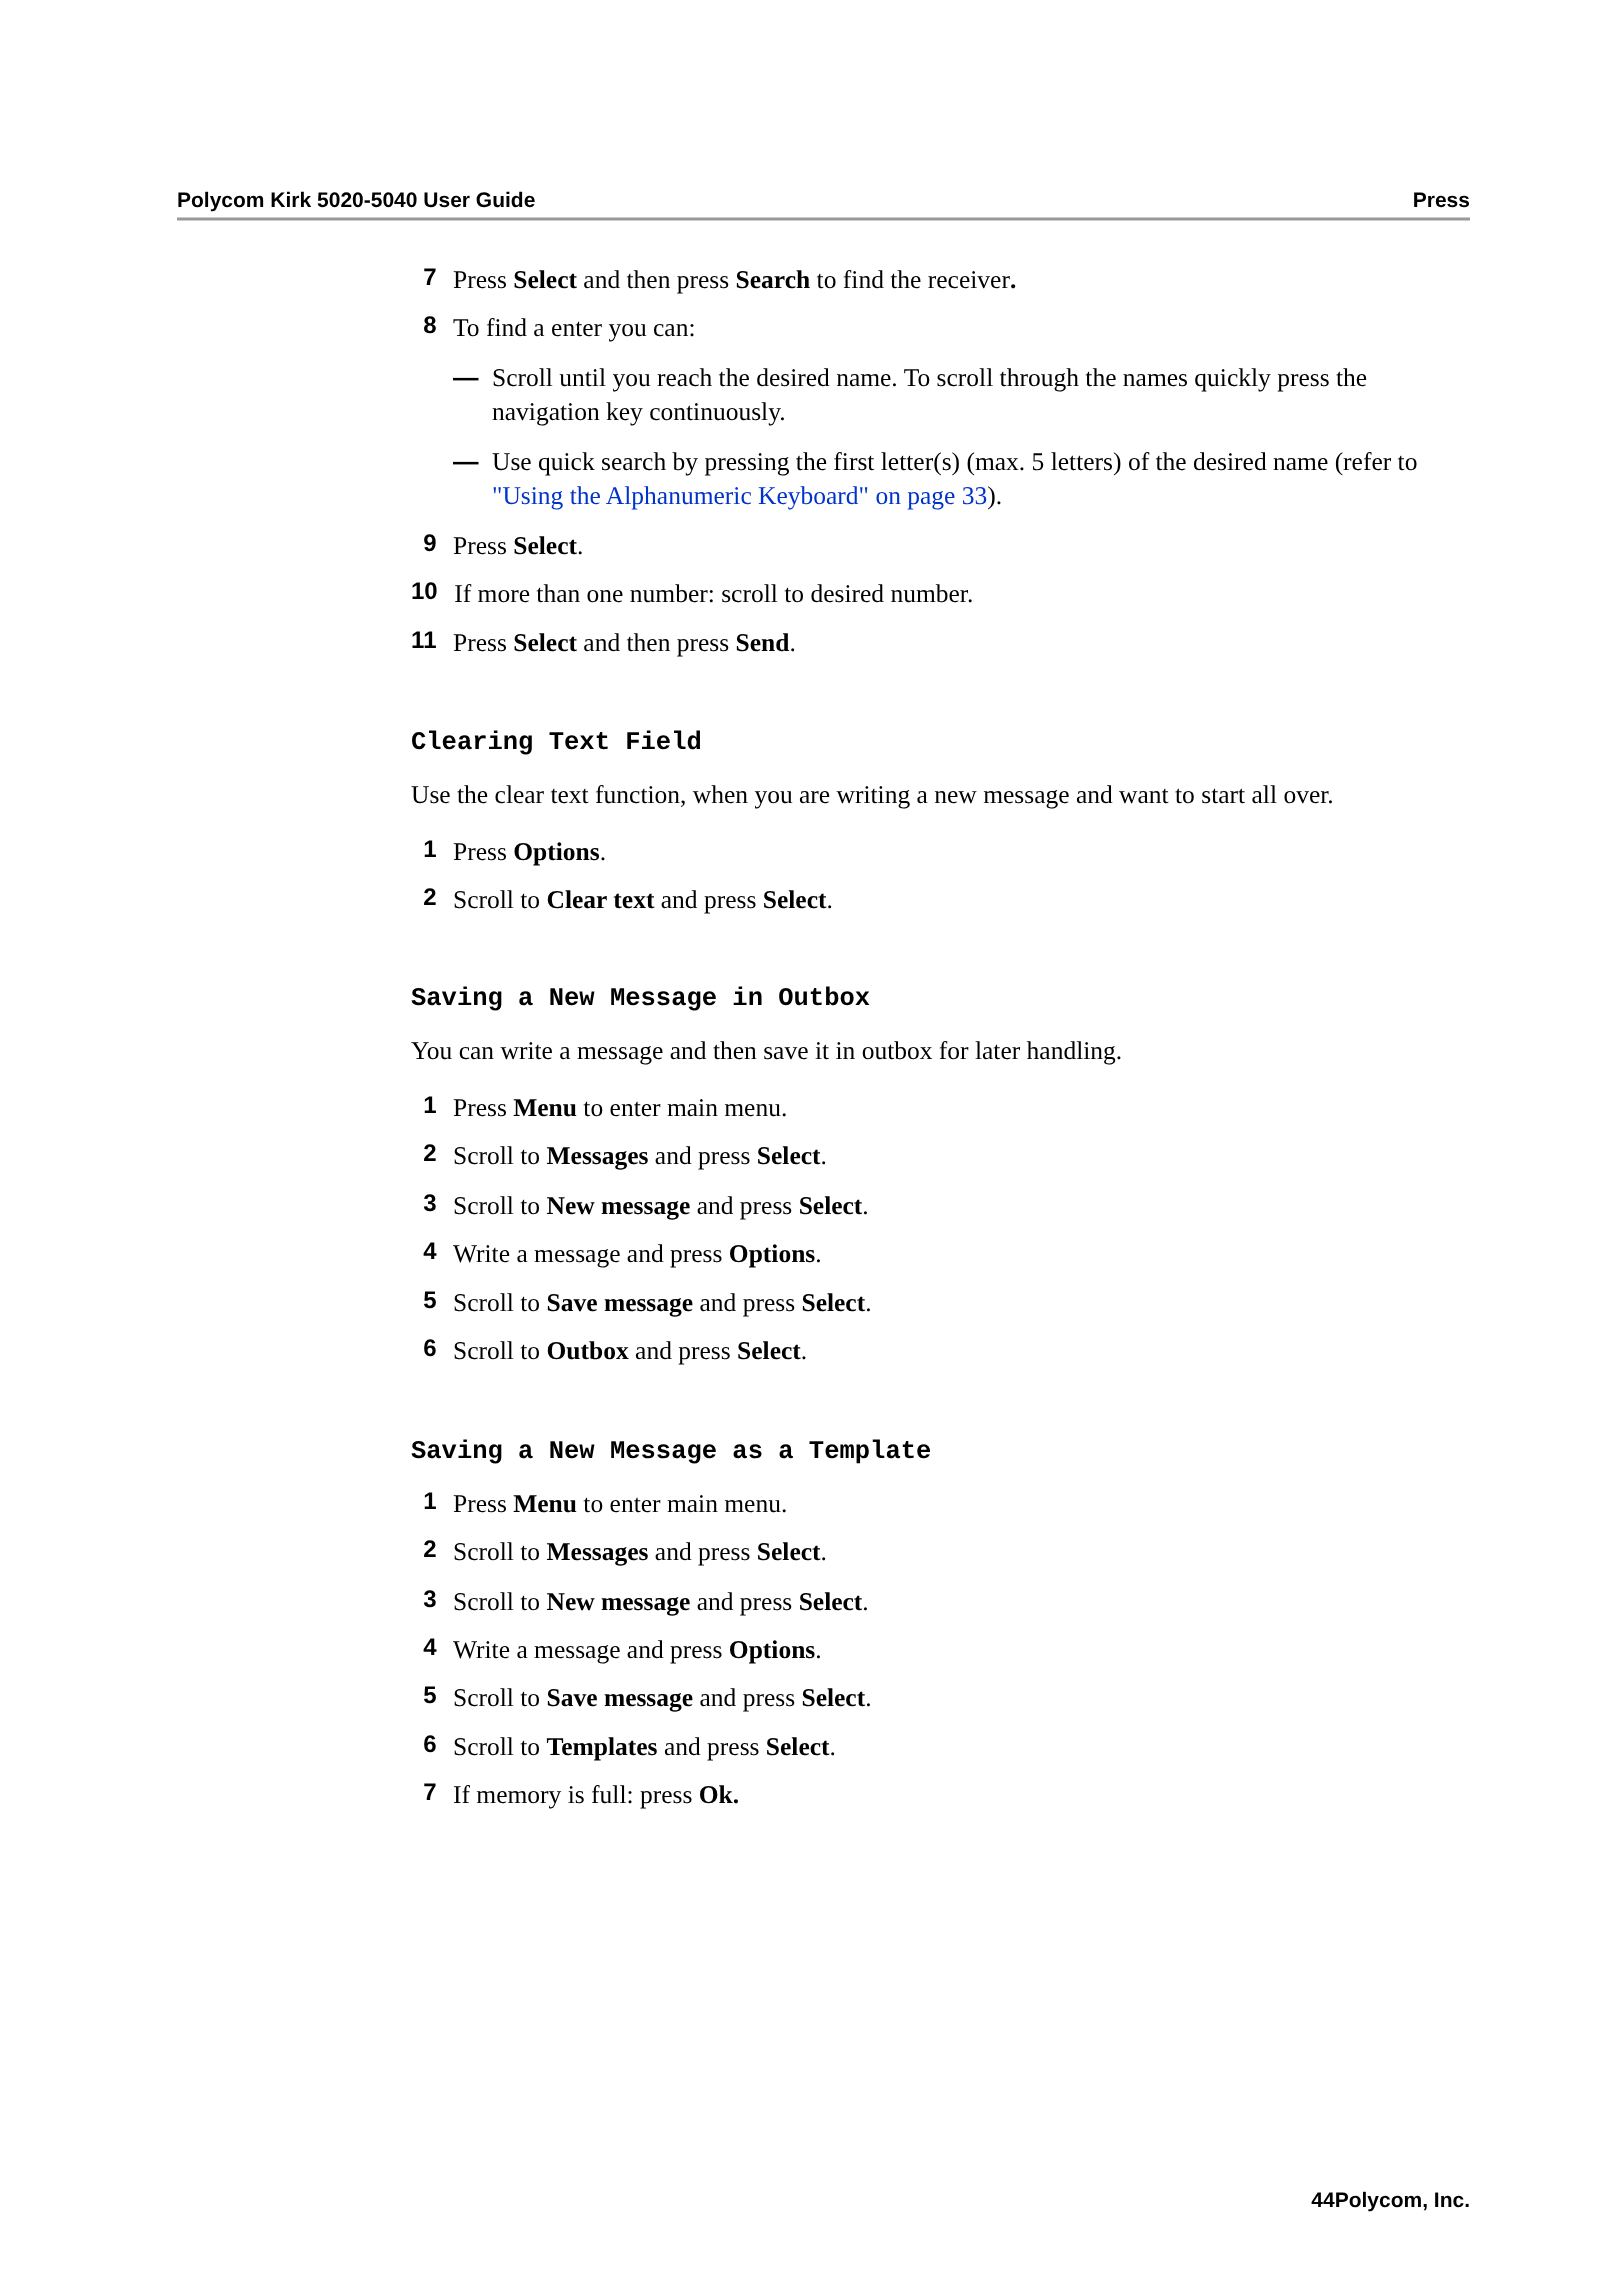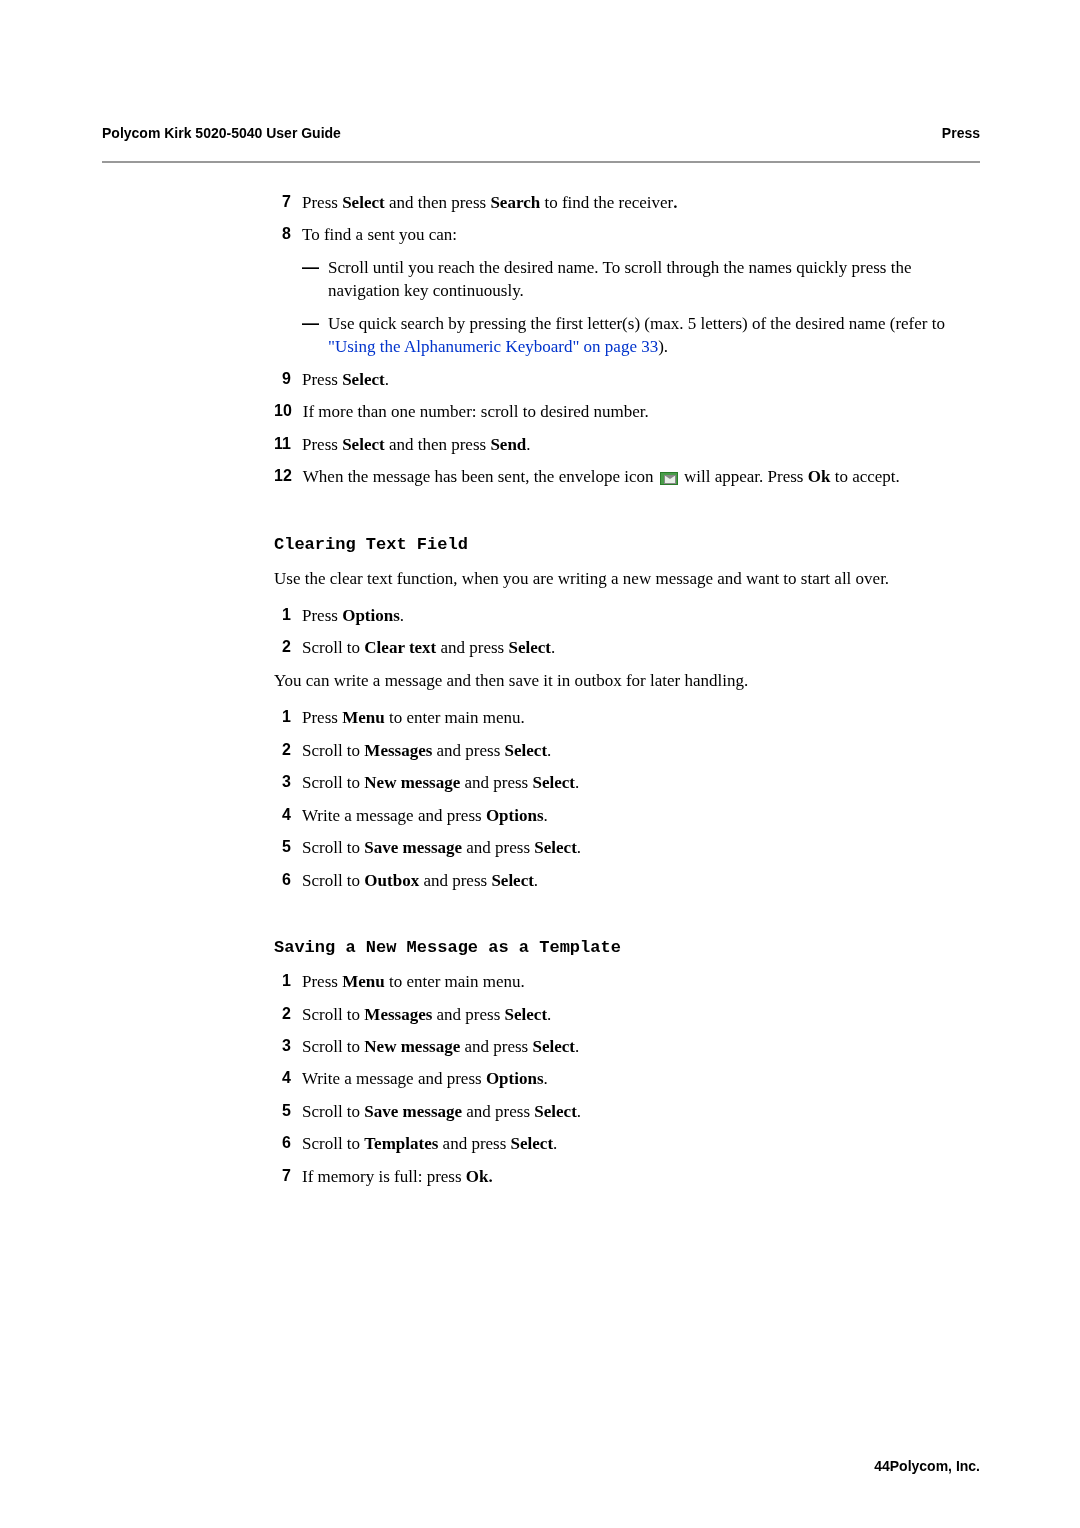--- a/index.html
+++ b/index.html
@@ -15,22 +15,23 @@
     .page {
       padding: 125px 100px 60px 102px;
       position: relative;
       height: 100%;
     }
     .header {
       display: flex;
       justify-content: space-between;
       align-items: baseline;
       border-bottom: 2px solid #999;
-      padding-bottom: 20px;
+      padding-bottom: 4px;
       margin-bottom: 28px;
+      margin-left: 16px;
     }
     .header-left {
       font-family: 'Arial Narrow', Arial, sans-serif;
       font-weight: bold;
       font-size: 14px;
       color: #000;
     }
     .header-right {
       font-family: 'Arial Narrow', Arial, sans-serif;
       font-weight: bold;
@@ -149,21 +150,21 @@
     <div id="continued-steps">
         <div>
           <div class="list-item">
             <div class="list-num">7</div>
             <div class="list-body"><span>Press </span><span class="bold">Select</span><span> and then press </span><span class="bold">Search</span><span> to find the receiver</span><span class="bold">.</span></div>
           </div>
         </div>
         <div>
           <div class="list-item">
             <div class="list-num">8</div>
-            <div class="list-body"><span>To find a sent you can:</span></div>
+            <div class="list-body"><span>To find a enter you can:</span></div>
           </div>
           <div class="sublist">
             <div class="sublist-item">
               <div class="sublist-marker">—</div>
               <div class="sublist-body"><span>Scroll until you reach the desired name. To scroll through the names quickly press the navigation key continuously.</span></div>
             </div>
             <div class="sublist-item">
               <div class="sublist-marker">—</div>
               <div class="sublist-body"><span>Use quick search by pressing the first letter(s) (max. 5 letters) of the desired name (refer to </span><span class="link">"Using the Alphanumeric Keyboard" on page 33</span><span>).</span></div>
             </div>
@@ -180,42 +181,37 @@
             <div class="list-num">10</div>
             <div class="list-body"><span>If more than one number: scroll to desired number.</span></div>
           </div>
         </div>
         <div>
           <div class="list-item">
             <div class="list-num">11</div>
             <div class="list-body"><span>Press </span><span class="bold">Select</span><span> and then press </span><span class="bold">Send</span><span>.</span></div>
           </div>
         </div>
-        <div>
-          <div class="list-item">
-            <div class="list-num">12</div>
-            <div class="list-body"><span>When the message has been sent, the envelope icon </span><span class="envelope-icon"></span><span> will appear. Press </span><span class="bold">Ok</span><span> to accept.</span></div>
-          </div>
-        </div>
       </div>
     <div id="sections">
         <div class="section-heading first">Clearing Text Field</div>
         <div class="para">Use the clear text function, when you are writing a new message and want to start all over.</div>
         <div>
           <div class="list-item">
             <div class="list-num">1</div>
             <div class="list-body"><span>Press </span><span class="bold">Options</span><span>.</span></div>
           </div>
         </div>
         <div>
           <div class="list-item">
             <div class="list-num">2</div>
             <div class="list-body"><span>Scroll to </span><span class="bold">Clear text</span><span> and press </span><span class="bold">Select</span><span>.</span></div>
           </div>
         </div>
+        <div class="section-heading">Saving a New Message in Outbox</div>
         <div class="para">You can write a message and then save it in outbox for later handling.</div>
         <div>
           <div class="list-item">
             <div class="list-num">1</div>
             <div class="list-body"><span>Press </span><span class="bold">Menu</span><span> to enter main menu.</span></div>
           </div>
         </div>
         <div>
           <div class="list-item">
             <div class="list-num">2</div>

